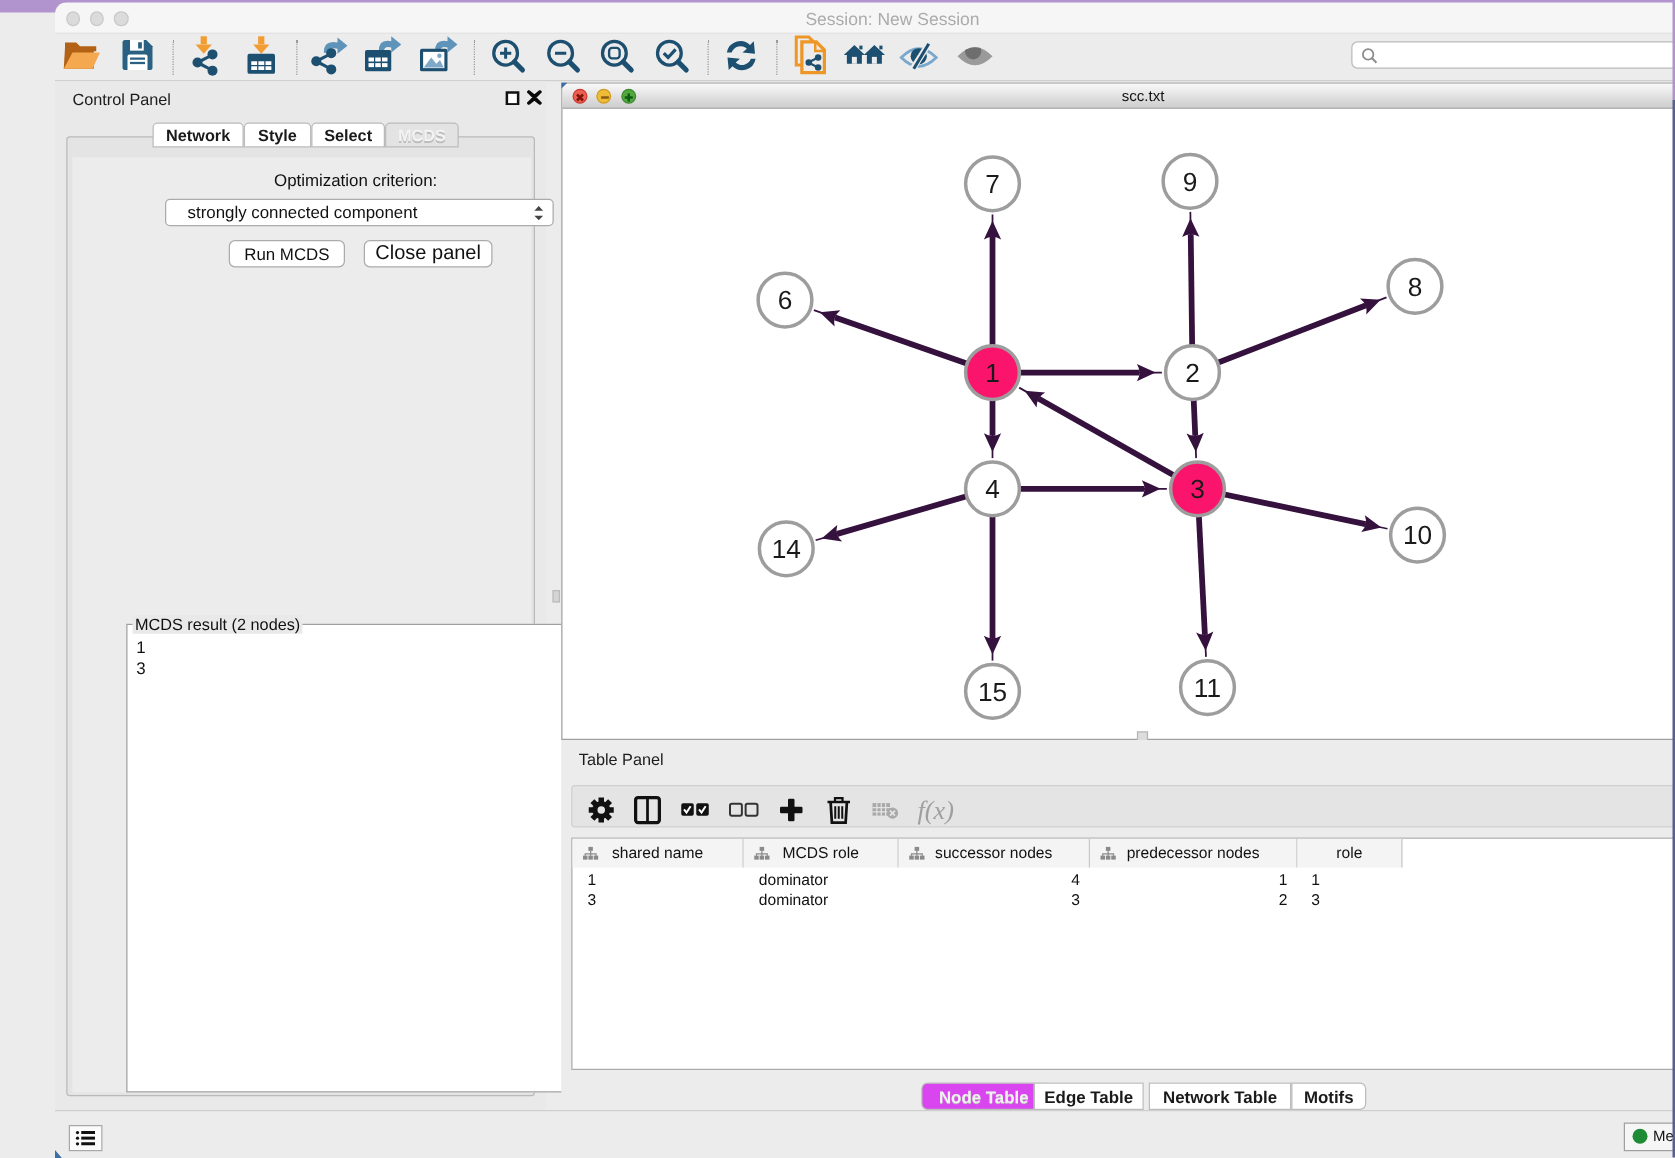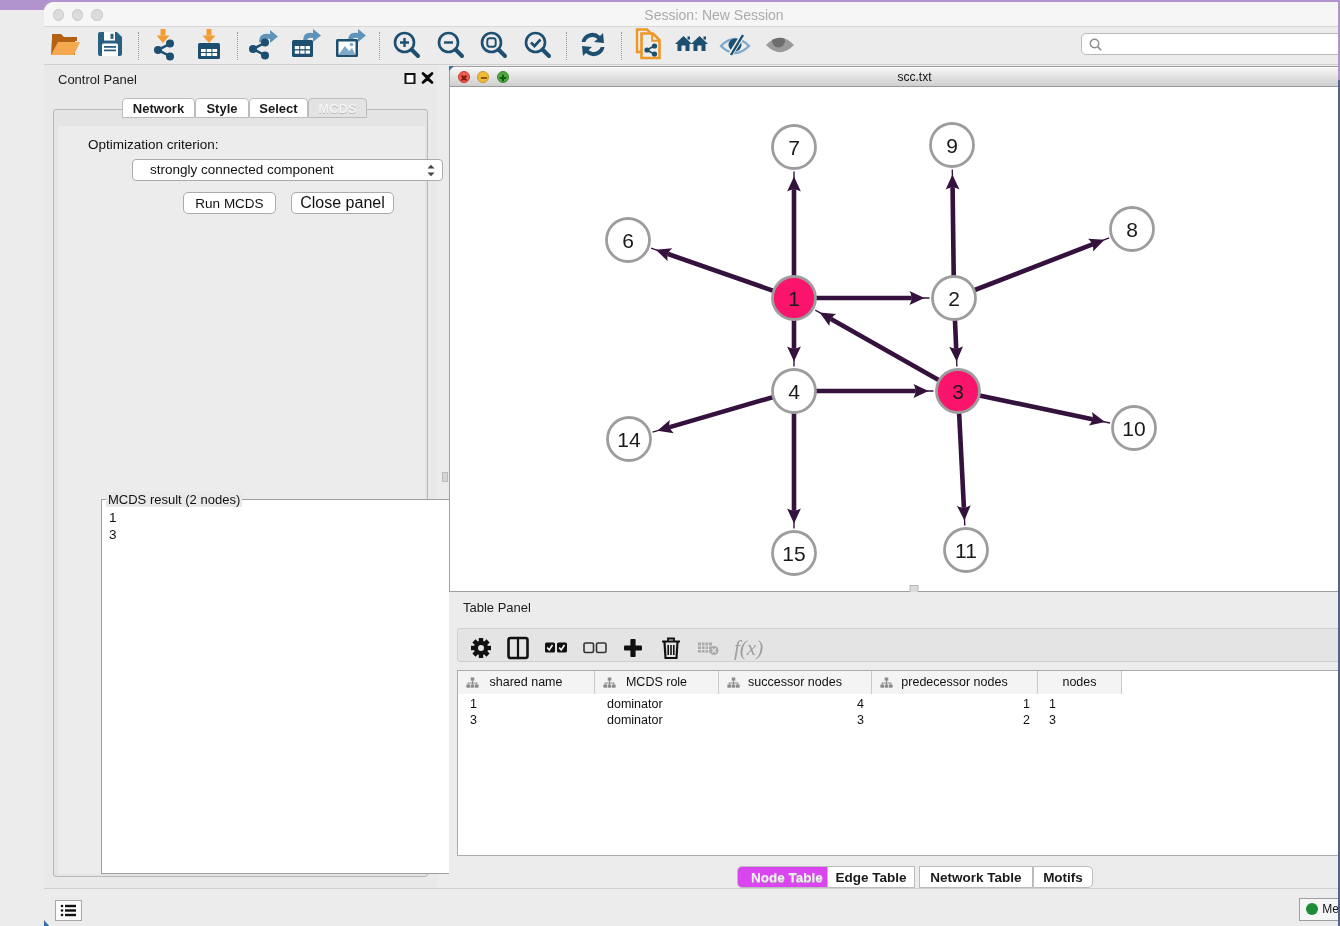--- a/index.html
+++ b/index.html
@@ -235,21 +235,21 @@
       </svg>
     <div id="cp-pane">
         <div id="cp-inner"></div>
       </div>
     <div class="tabs" style="left:0;top:33px;width:393px;height:21px">
       <div class="tab" style="left:78px;width:73px;">Network</div>
       <div class="tab" style="left:151px;width:54px;">Style</div>
       <div class="tab" style="left:205px;width:59px;">Select</div>
       <div class="tab sel" style="left:264px;width:59px;">MCDS</div>
     </div>
-    <div class="abs" style="left:0;top:72px;width:393px;font-size:13.5px;color:#111">Optimization criterion:</div>
+    <div class="abs" style="left:0;top:72px;width:393px;text-align:center;font-size:13.5px;color:#111">Optimization criterion:</div>
     <div class="abs" style="left:44px;top:94px;width:311px;height:22px;background:#fff;border:1px solid #ababab;border-radius:4px;font-size:13.5px;color:#111;line-height:20px;padding-left:17px">strongly connected component
       <svg style="position:absolute;right:6px;top:3px" width="10" height="15" viewBox="0 0 10 15">
           <path d="M1.5 5.5 L5 1.8 L8.5 5.5 Z" fill="#444"></path>
           <path d="M1.5 9.5 L5 13.2 L8.5 9.5 Z" fill="#444"></path>
         </svg>
     </div>
     <button class="abs" style="left:95px;top:127px;width:93px;height:22px;background:#fff;border:1px solid #ababab;border-radius:5px;font-size:13.5px;font-family:inherit;color:#111">Run MCDS</button>
     <button class="abs" style="left:203px;top:127px;width:103px;height:22px;background:#fff;border:1px solid #ababab;border-radius:5px;font-size:16px;font-family:inherit;color:#111">Close panel</button>
 
     <div class="abs" style="left:13px;top:434px;width:371px;height:375px;border:1px solid #9f9f9f;background:#fff">
@@ -458,21 +458,21 @@
           </svg>successor nodes</div>
       <div class="th" style="left:414px;width:166px"><svg class="treeico" width="13" height="12" viewBox="0 0 13 12">
             <g fill="#8a8a8a">
               <rect x="4.7" y="0.5" width="3.6" height="3.2"></rect>
               <rect x="0.4" y="7.5" width="3.6" height="3.2"></rect>
               <rect x="4.7" y="7.5" width="3.6" height="3.2"></rect>
               <rect x="9" y="7.5" width="3.6" height="3.2"></rect>
               <path d="M6 3.7 h1 v2 h-1 z M1.7 5.5 h9.6 v1 h-9.6 z M1.7 5.5 h1 v2 h-1 z M6 5.5 h1 v2 h-1 z M10.3 5.5 h1 v2 h-1 z"></path>
             </g>
           </svg>predecessor nodes</div>
-      <div class="th" style="left:580px;width:84px">nodes</div>
+      <div class="th" style="left:580px;width:84px">role</div>
       <div class="td" style="left:12px;top:25px">1</div>
       <div class="td" style="left:149px;top:25px">dominator</div>
       <div class="td" style="left:261px;top:25px;width:145px;text-align:right">4</div>
       <div class="td" style="left:414px;top:25px;width:158px;text-align:right">1</div>
       <div class="td" style="left:591px;top:25px">1</div>
       <div class="td" style="left:12px;top:41px">3</div>
       <div class="td" style="left:149px;top:41px">dominator</div>
       <div class="td" style="left:261px;top:41px;width:145px;text-align:right">3</div>
       <div class="td" style="left:414px;top:41px;width:158px;text-align:right">2</div>
       <div class="td" style="left:591px;top:41px">3</div>

